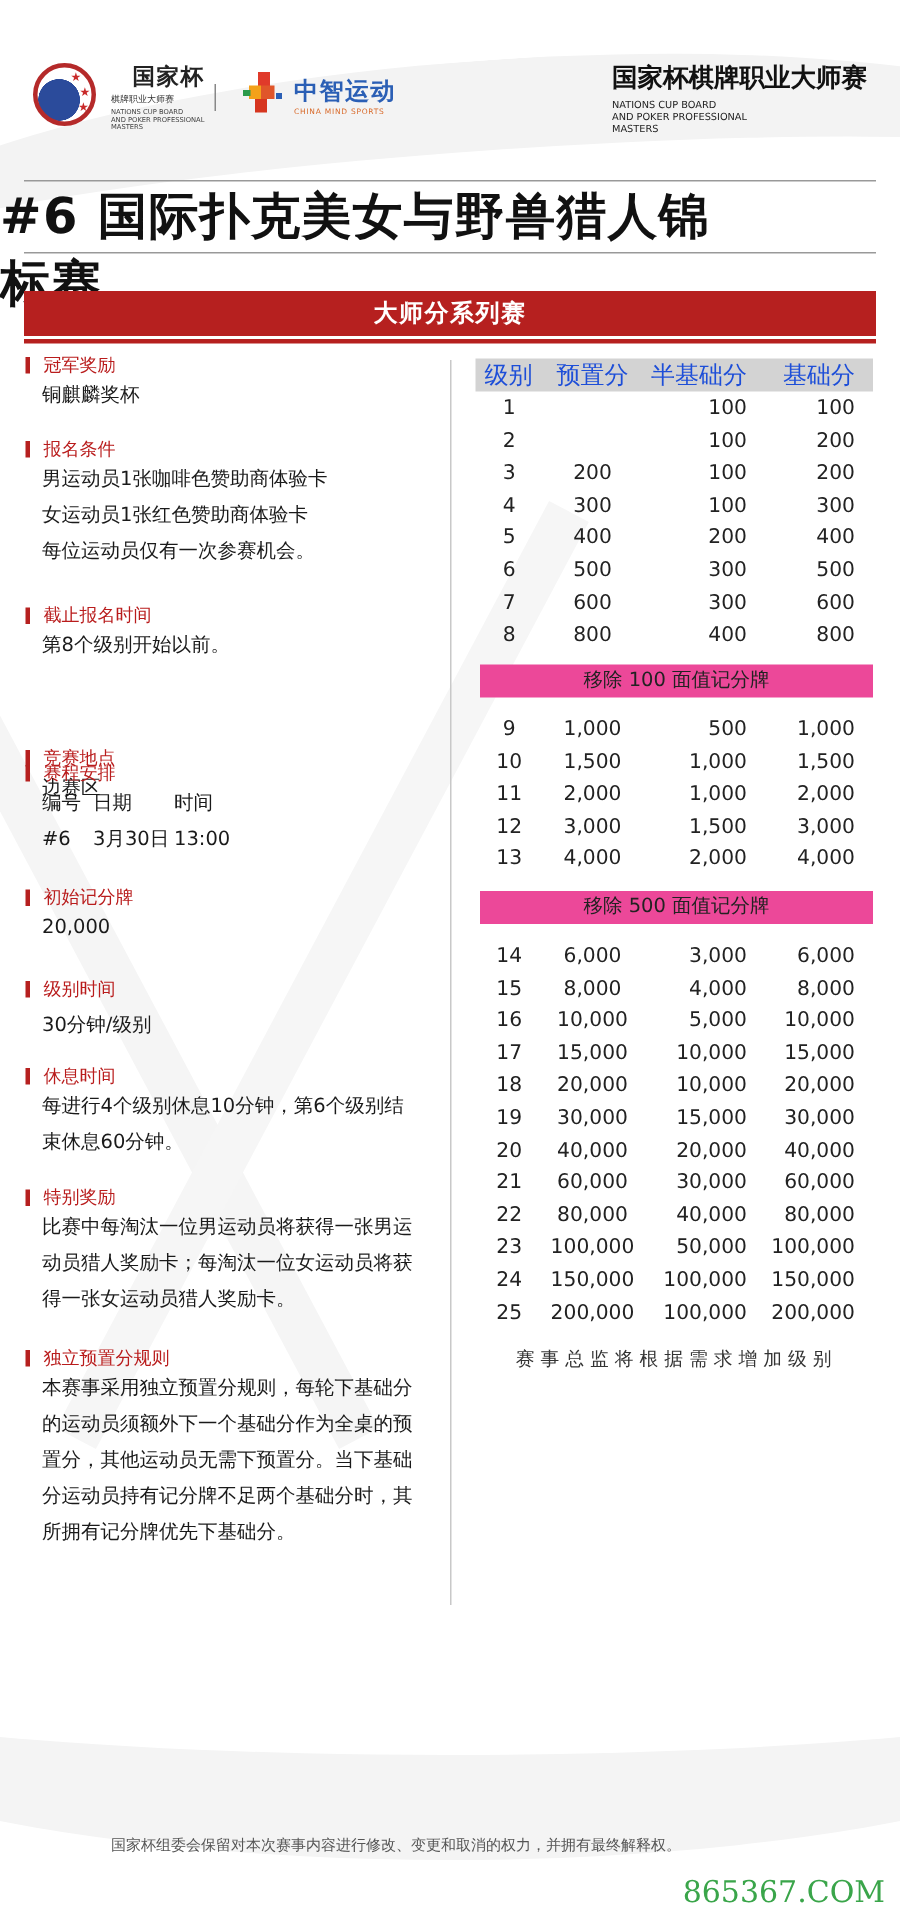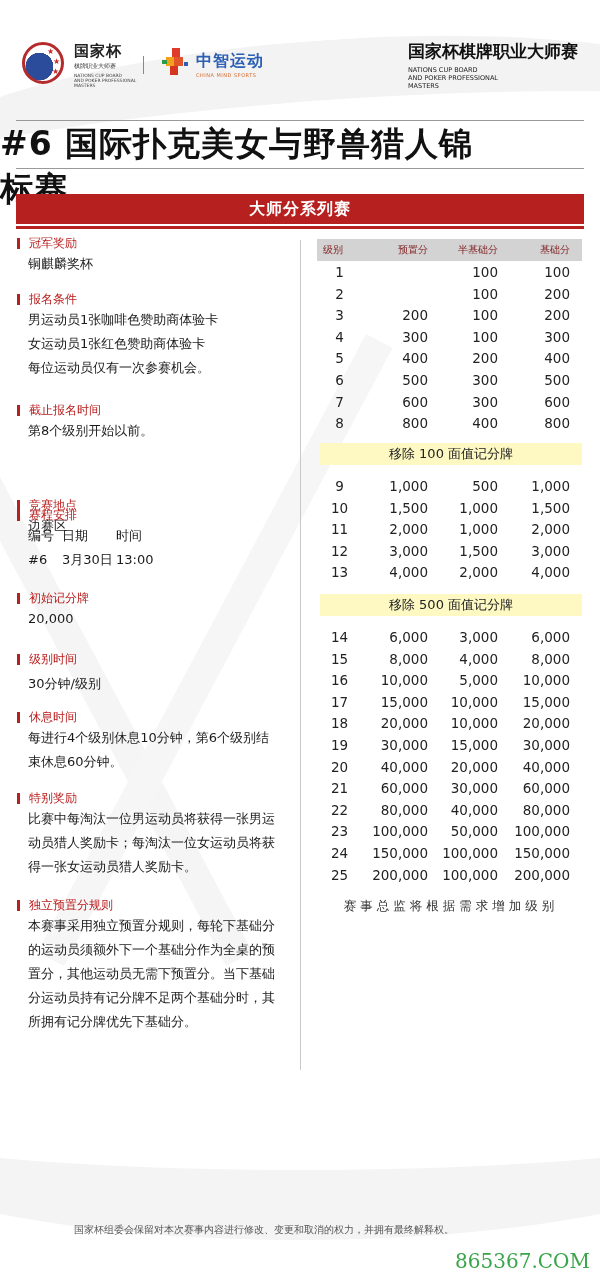--- a/index.html
+++ b/index.html
@@ -10,21 +10,21 @@
   .sw1 { left: -120px; top: 40px; width: 900px; height: 220px; border-radius: 50%; border-top: 60px solid #f3f3f3; transform: rotate(-4deg); }
   .sw2 { left: -200px; top: 980px; width: 1000px; height: 260px; border-radius: 50%; border-bottom: 70px solid #f4f4f4; }
   .sw3 { left: 60px; top: 300px; width: 30px; height: 700px; background: #f5f5f5; transform: rotate(-28deg); }
   .sw4 { left: 200px; top: 300px; width: 30px; height: 700px; background: #f6f6f6; transform: rotate(28deg); }
 
   
   .header { position: absolute; left: 0; top: 0; width: 600px; height: 110px; }
   .logo-emblem { position: absolute; left: 22px; top: 42px; width: 42px; height: 42px; border-radius: 50%; border: 3px solid #b52a2a; background: radial-gradient(circle at 40% 60%, #2b4b9b 0 45%, #ffffff 46% 100%); }
   .logo-emblem .star { position: absolute; color: #c92a2a; font-size: 8px; }
   .logo-gjb { position: absolute; left: 74px; top: 42px; }
-  .logo-gjb .cn { font-family: "DejaVu Serif", serif; font-size: 15px; font-weight: bold; color: #222; letter-spacing: 1px; }
+  .logo-gjb .cn { font-family: "DejaVu Serif", serif; font-size: 15px; font-weight: bold; color: #222; letter-spacing: 1px; text-align: right; }
   .logo-gjb .sub { font-size: 6px; color: #333; margin-top: 1px; }
   .logo-gjb .en { font-size: 4.5px; color: #444; line-height: 5px; margin-top: 2px; }
   .logo-sep { position: absolute; left: 143px; top: 56px; width: 1px; height: 18px; background: #888; }
   .logo-cms-mark { position: absolute; left: 162px; top: 48px; width: 28px; height: 28px; }
   .logo-cms-mark span { position: absolute; display: block; }
   .logo-cms { position: absolute; left: 196px; top: 51px; }
   .logo-cms .cn { font-size: 16px; color: #2b5fb5; font-weight: bold; letter-spacing: 1px; }
   .logo-cms .en { font-size: 5px; color: #d96a2a; letter-spacing: 0.5px; }
   .logo-right { position: absolute; left: 408px; top: 40px; }
   .logo-right .cn { font-family: "DejaVu Serif", serif; font-size: 17px; font-weight: bold; color: #111; letter-spacing: 0px; }
@@ -44,28 +44,28 @@
   .section { position: absolute; left: 0; width: 280px; }
   .sec-head { position: relative; padding-left: 12px; font-size: 12px; color: #b91c1c; height: 18px; line-height: 18px; }
   .sec-head::before { content: ""; position: absolute; left: 0; top: 4px; width: 3px; height: 11px; background: #b6201f; }
   .sec-body { padding-left: 11px; font-size: 13px; color: #1a1a1a; line-height: 24px; }
   .sched-row { display: flex; }
   .sched-row span:nth-child(1) { width: 34px; }
   .sched-row span:nth-child(2) { width: 54px; }
 
   
   .blinds { position: absolute; left: 317px; top: 239px; width: 265px; }
-  .blinds .thead { display: flex; height: 22px; background: #d3d3d3; font-size: 10px; color: #7f1d1d; line-height: 22px; }
+  .blinds .thead { display: flex; height: 22px; background: #d3d3d3; font-size: 16px; color: #1d4ed8; line-height: 22px; }
   .blinds .row { display: flex; height: 21.6px; font-size: 13.5px; line-height: 21.6px; color: #222; }
   .c1 { width: 45px; text-align: center; }
-  .c2 { width: 66px; text-align: right; }
+  .c2 { width: 66px; text-align: center; }
   .c3 { width: 70px; text-align: right; }
   .c4 { width: 72px; text-align: right; }
   .thead .c1 { text-align: left; padding-left: 6px; }
-  .sep-bar { position: absolute; left: 320px; width: 262px; height: 22px; background: #fef9c3; text-align: center; font-size: 13px; line-height: 22px; color: #222; }
+  .sep-bar { position: absolute; left: 320px; width: 262px; height: 22px; background: #ec4899; text-align: center; font-size: 13px; line-height: 22px; color: #222; }
   .note { position: absolute; left: 316px; top: 898px; width: 270px; text-align: center; font-size: 12.5px; color: #333; letter-spacing: 4px; }
 
   .footer { position: absolute; left: 0; top: 1223px; width: 528px; text-align: center; font-size: 10px; color: #555; }
   .watermark { position: absolute; right: 10px; top: 1249px; font-family: "DejaVu Serif", serif; font-size: 20px; color: #3aa54a; }
 </style>
 </head>
 <body>
 
 <div class="bg-swoosh sw1"></div>
 <div class="bg-swoosh sw2"></div>

